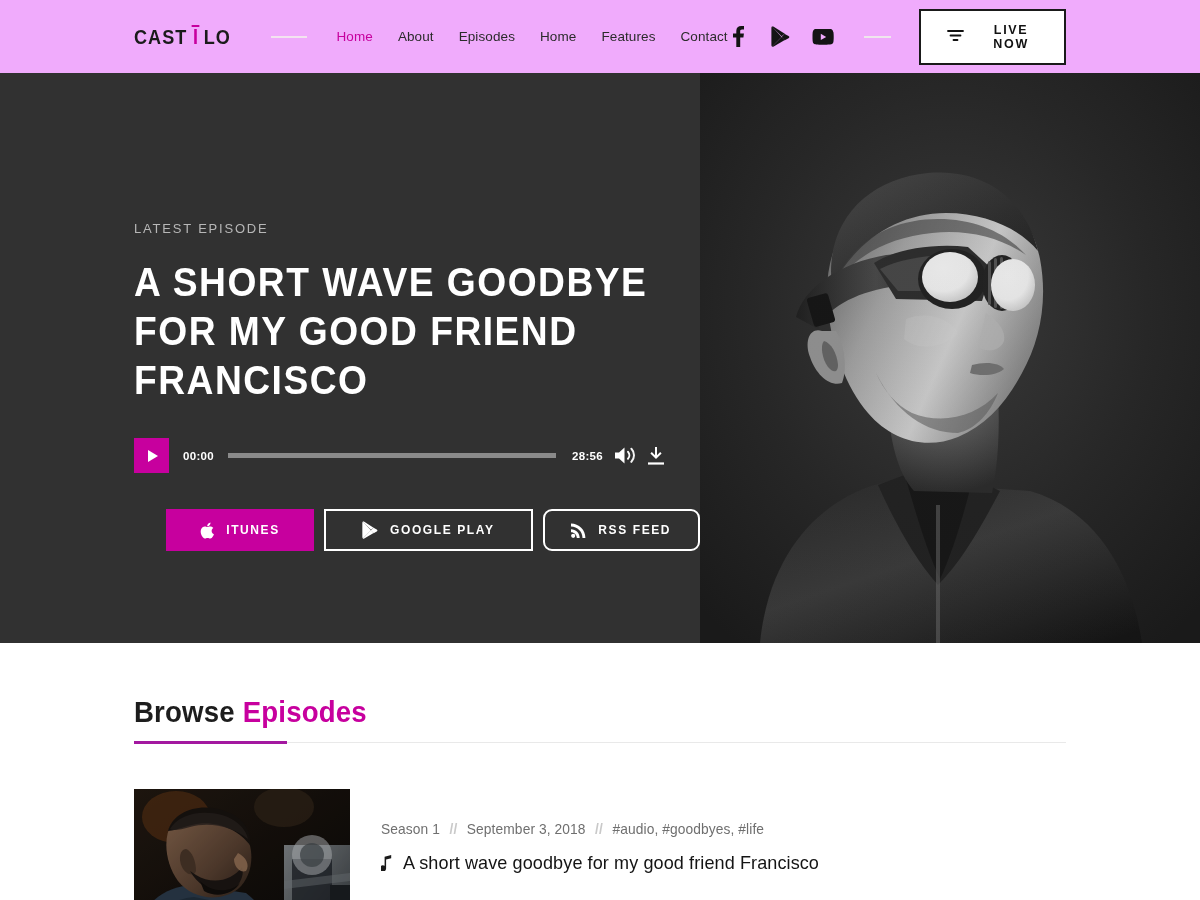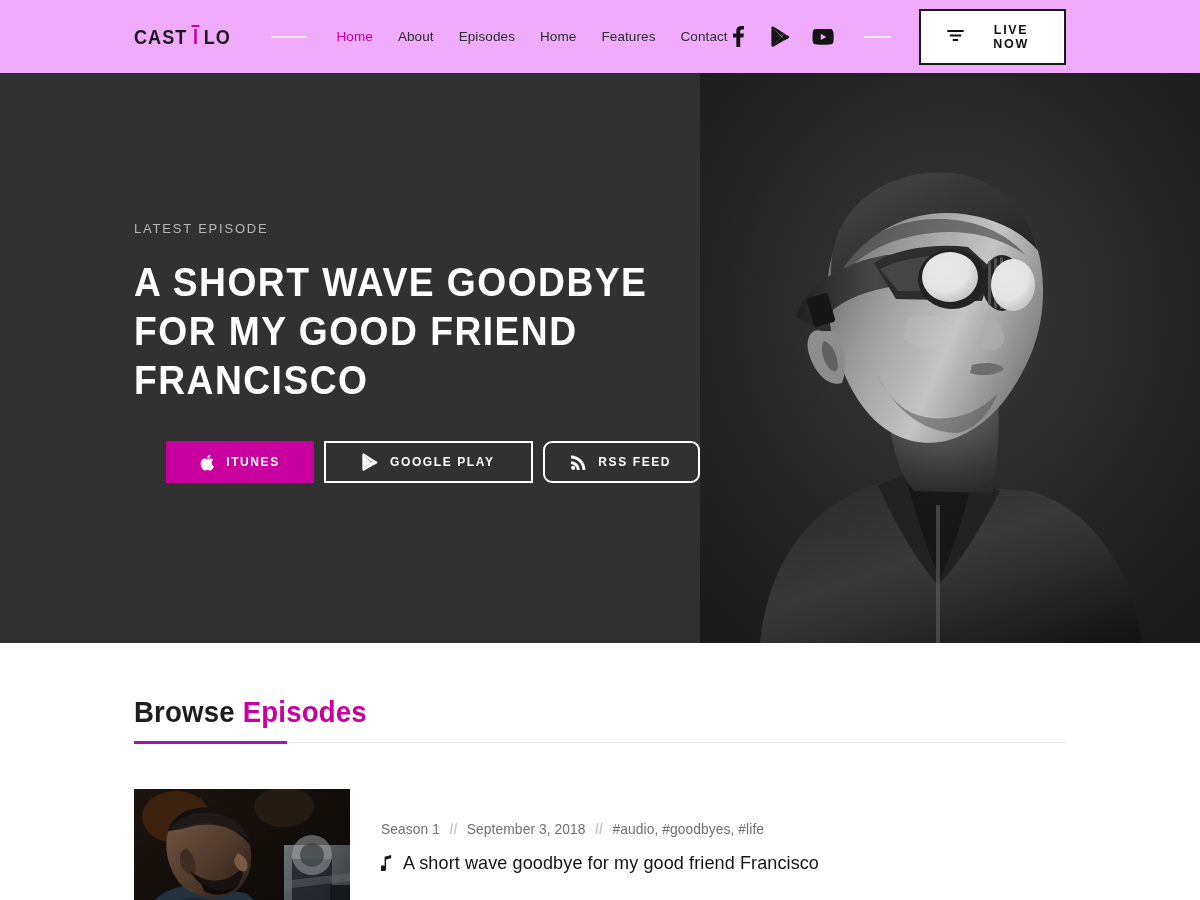--- a/index.html
+++ b/index.html
@@ -497,20 +497,43 @@
       <path d="M206 246 C 226 238, 248 244, 258 260 C 244 276, 218 278, 204 266 Z" fill="#e0e0e0" opacity="0.22"></path>
 
       <rect width="500" height="570" fill="url(#bgGlow)" opacity="0.12"></rect>
     </svg>
   </div>
 
   <div class="hero-inner">
     <div class="hero-eyebrow">LATEST EPISODE</div>
     <h1 class="hero-title">A SHORT WAVE GOODBYE FOR MY GOOD FRIEND FRANCISCO</h1>
 
+    <div class="player">
+      <button class="play-btn" type="button">
+        <span class="tri"></span>
+      </button>
+      <span class="time">00:00</span>
+      <div class="track">
+        <div class="fill"></div>
+      </div>
+      <span class="time time-end">28:56</span>
+      <span class="player-icon">
+        <svg width="20" height="17" viewBox="0 0 20 17" fill="currentColor" aria-hidden="true">
+          <path d="M0 5.5h4L9.5.6v15.8L4 11.5H0z"></path>
+          <path d="M12.4 4.1a1 1 0 0 1 1.4.1 6.1 6.1 0 0 1 0 8.1 1 1 0 1 1-1.5-1.3 4.1 4.1 0 0 0 0-5.5 1 1 0 0 1 .1-1.4z"></path>
+          <path d="M15.7 1.1a1 1 0 0 1 1.4 0 10.3 10.3 0 0 1 0 14.3 1 1 0 1 1-1.4-1.4 8.3 8.3 0 0 0 0-11.5 1 1 0 0 1 0-1.4z" opacity="0.95"></path>
+        </svg>
+      </span>
+      <span class="player-icon">
+        <svg width="16" height="18" viewBox="0 0 16 18" fill="currentColor" aria-hidden="true">
+          <path d="M7 0h2v8.2l3.2-3.2 1.4 1.4L8 12 2.4 6.4l1.4-1.4L7 8.2z"></path>
+          <rect x="0" y="15.4" width="16" height="2.2"></rect>
+        </svg>
+      </span>
+    </div>
 
     <div class="subscribe-row">
       <a class="sub-btn is-primary" href="#">
         <span>
           <svg width="14" height="17" viewBox="0 0 14 17" fill="currentColor" aria-hidden="true">
             <path d="M11.6 9c0-2 1.6-2.9 1.7-3-0.9-1.4-2.4-1.5-2.9-1.6-1.2-0.1-2.4 0.7-3 0.7-0.6 0-1.6-0.7-2.6-0.7-1.3 0-2.6 0.8-3.3 2C-0.1 8.9 0.9 12.6 2.3 14.6c0.7 1 1.5 2.1 2.6 2 1 0 1.4-0.6 2.7-0.6 1.2 0 1.6 0.6 2.7 0.6 1.1 0 1.8-1 2.5-2 0.8-1.1 1.1-2.2 1.1-2.3C13.8 12.3 11.6 11.4 11.6 9z"></path>
             <path d="M9.7 3.1C10.2 2.4 10.6 1.5 10.5 0.5 9.7 0.6 8.7 1.1 8.1 1.8 7.6 2.4 7.1 3.4 7.2 4.3 8.1 4.4 9.1 3.9 9.7 3.1z"></path>
           </svg>
         </span>
         <span>ITUNES</span>

